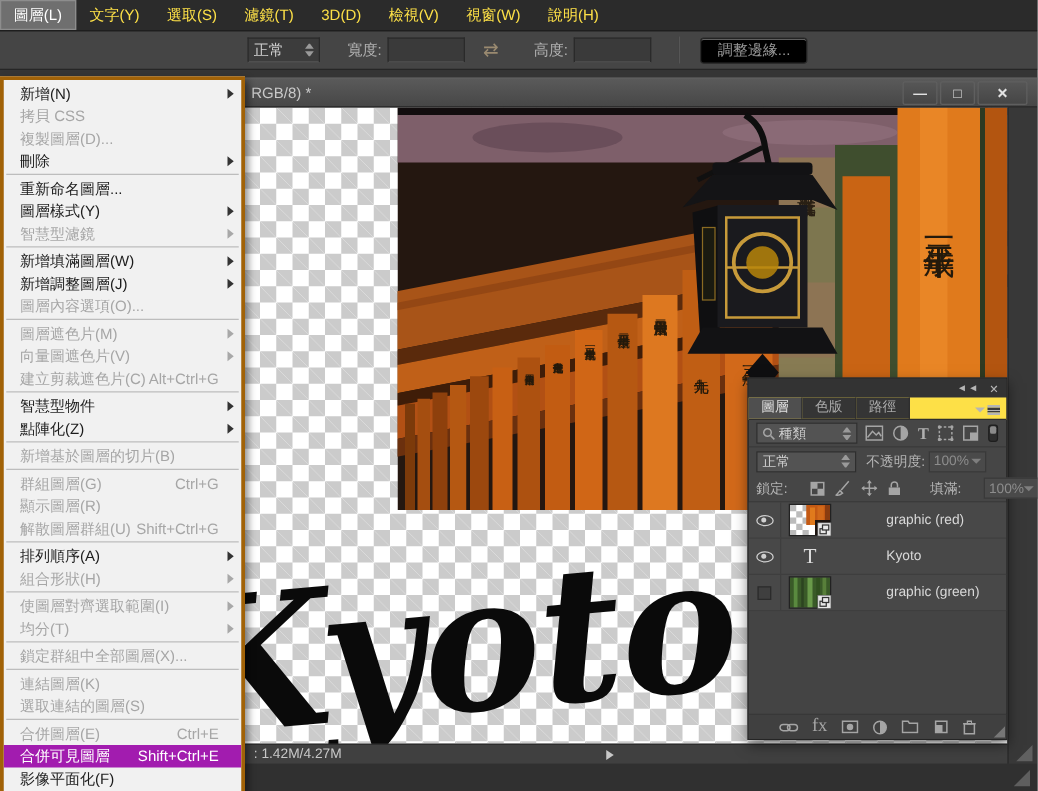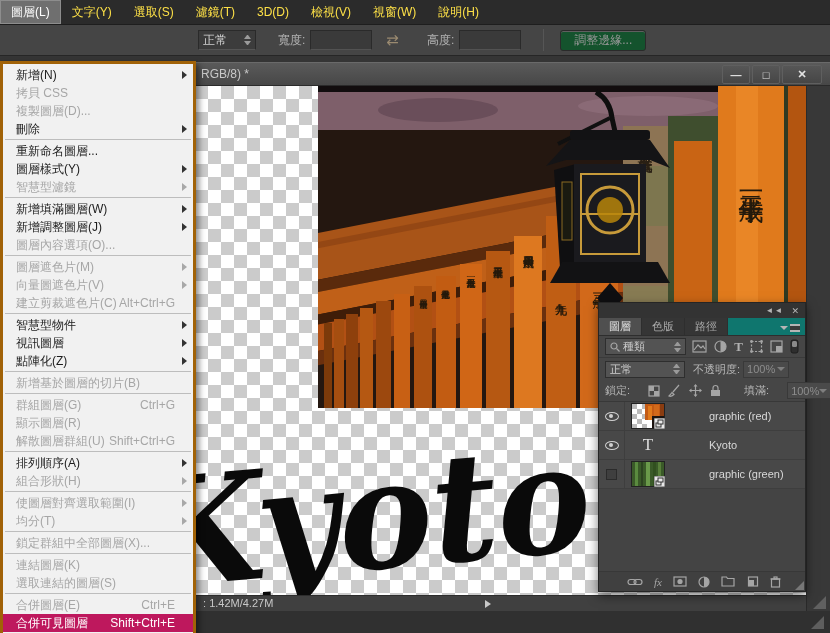--- a/index.html
+++ b/index.html
@@ -24,21 +24,21 @@
   .spinner { display:inline-block; width:7px; }
   .spinner::before { content:""; display:block; margin:0 auto 2px;
       border-left:3px solid transparent; border-right:3px solid transparent; border-bottom:4px solid #9a9a9a; }
   .spinner::after { content:""; display:block; margin:0 auto;
       border-left:3px solid transparent; border-right:3px solid transparent; border-top:4px solid #9a9a9a; }
   .ob-label { color:#b2b2b2; font-size:12px; margin-left:22px; margin-right:5px; }
   .ob-input { width:62px; height:20px; background:#3a3a3a; border:1px solid #2a2a2a;
               border-bottom-color:#525252; color:#ddd; font-size:12px; padding:0 4px; }
   .ob-swap { color:#9a8a70; font-size:15px; margin:0 6px 0 14px; }
   .ob-divider { width:1px; height:22px; background:#2c2c2c; border-right:1px solid #565656; margin:0 16px 0 22px; }
-  .ob-button { height:21px; padding:0 13px; background:#14532d; border:1px solid #2a2a2a;
+  .ob-button { height:21px; padding:0 13px; background:#000000; border:1px solid #2a2a2a;
                border-radius:3px; box-shadow:inset 0 1px 0 #5f5f5f; color:#979797; font-size:12px; }
 
   
   .doc-titlebar { position:absolute; left:0; top:62px; width:830px; height:24px;
                   background:linear-gradient(#5a5a5a,#474747); border-top:1px solid #6a6a6a;
                   border-bottom:1px solid #2a2a2a; z-index:10; }
   .doc-title { position:absolute; left:201px; top:4px; color:#c9c9c9; font-size:12px; }
   .winbtns { position:absolute; right:8px; top:2px; display:flex; }
   .winbtn { width:28px; height:19px; background:linear-gradient(#565656,#464646);
             border:1px solid #5f5f5f; border-radius:2px; margin-left:2px; color:#e2e2e2;
@@ -69,35 +69,35 @@
 
   
   .menu { position:absolute; left:0; top:25px; width:196px; height:608px; z-index:60;
           background:#f1f1f1; border:3px solid #a16207; box-shadow:3px 3px 6px rgba(0,0,0,.45);
           padding:2px 0; overflow:hidden;margin-top:36px; }
   .mi { position:relative; height:18px; line-height:18px; font-size:12px; color:#1c1c1c;
         padding-left:13px; padding-right:18px; display:flex; }
   .mi .lbl { flex:0 0 auto; }
   .mi .sc { margin-left:auto; }
   .mi.dis { color:#a6a6a6; }
-  .mi.hl { background:#be185d; color:#fff; }
+  .mi.hl { background:#a21caf; color:#fff; }
   .mi .arr { position:absolute; right:6px; top:5px; width:0; height:0;
              border-top:4px solid transparent; border-bottom:4px solid transparent;
              border-left:5px solid #333; }
   .mi.dis .arr { border-left-color:#a8a8a8; }
   .msep { height:1px; background:#bdbdbd; margin:1px 2px 2px 2px; }
 
   
   .panel { position:absolute; left:598px; top:302px; width:208px; height:290px; z-index:30;
            background:#464646; border:1px solid #252525; box-shadow:0 4px 10px rgba(0,0,0,.5);
            display:flex; flex-direction:column; color:#cfcfcf; font-size:11px; }
   .p-head { height:15px; background:#333; display:flex; justify-content:flex-end;
             align-items:center; padding-right:5px; color:#b5b5b5; font-size:8px; letter-spacing:1px; }
   .p-head span { margin-left:8px; }
-  .p-tabs { height:18px; background:#0f766e; display:flex; align-items:flex-end; border-bottom:1px solid #2e2e2e; }
+  .p-tabs { height:18px; background:#fde047; display:flex; align-items:flex-end; border-bottom:1px solid #2e2e2e; }
   .p-tab { height:17px; line-height:17px; padding:0 10px; background:#353535; color:#aaa;
            border-right:1px solid #2e2e2e; font-size:11px; }
   .p-tab.active { background:#4f4f4f; color:#e3e3e3; }
   .p-tabmenu { margin-left:auto; margin-right:5px; margin-bottom:3px; display:flex; align-items:center; color:#b5b5b5; }
   .p-tabmenu .tri { width:0; height:0; border-left:4px solid transparent; border-right:4px solid transparent;
                     border-top:4px solid #b5b5b5; margin-right:2px; }
   .p-tabmenu .bars { width:10px; height:8px; border-top:2px solid #b5b5b5;
                      border-bottom:2px solid #b5b5b5; background:linear-gradient(#3a3a3a 40%, #b5b5b5 40%, #b5b5b5 60%, #3a3a3a 60%); }
   .p-row { display:flex; align-items:center; padding:0 6px; }
   .p-filter { height:22px; border-bottom:1px solid #3a3a3a; }
@@ -119,21 +119,21 @@
   .eye { width:14px; height:9px; border:1.5px solid #d0d0d0; border-radius:50%; position:relative; }
   .eye::after { content:""; position:absolute; left:3.5px; top:1.5px; width:4px; height:4px; background:#d0d0d0; border-radius:50%; }
   .nobox { width:11px; height:11px; background:#3f3f3f; border:1px solid #2b2b2b; }
   .thumb { width:34px; height:26px; margin:0 8px 0 6px; border:1px solid #222; position:relative; flex:0 0 auto; }
   .ttext { width:34px; margin:0 8px 0 6px; text-align:center; font-size:17px; color:#dcdcdc;
            font-family:"Liberation Serif", serif; flex:0 0 auto; }
   .layer-name { color:#d8d8d8; font-size:11px;margin-left:36px; }
   .p-empty { flex:1; background:#444; }
   .p-foot { height:20px; border-top:1px solid #383838; background:#404040; display:flex;
             align-items:center; justify-content:flex-end; gap:11px; padding-right:24px; position:relative; }
-  .fx-ic { font-style:italic; color:#a5a5a5; font-size:11px; font-family:"Liberation Serif", serif; }
+  .fx-ic { color:#a5a5a5; font-size:15px; font-family:"Liberation Serif", serif; }
   .p-grip { position:absolute; right:1px; bottom:1px; width:0; height:0;
             border-bottom:9px solid #777; border-left:9px solid transparent; }
   svg .st { stroke:#a5a5a5; fill:none; stroke-width:1.2; }
 </style>
 </head>
 <body>
 
 <div class="screen">
 
   <div class="optionsbar">
@@ -492,24 +492,20 @@
     <div class="mi dis">
         <span class="lbl">建立剪裁遮色片(C)</span>
         <span class="sc">Alt+Ctrl+G</span>
       </div>
     <div class="msep"></div>
     <div class="mi">
         <span class="lbl">智慧型物件</span>
         <span class="arr"></span>
       </div>
     <div class="mi">
-        <span class="lbl">視訊圖層</span>
-        <span class="arr"></span>
-      </div>
-    <div class="mi">
         <span class="lbl">點陣化(Z)</span>
         <span class="arr"></span>
       </div>
     <div class="msep"></div>
     <div class="mi dis">
         <span class="lbl">新增基於圖層的切片(B)</span>
       </div>
     <div class="msep"></div>
     <div class="mi dis">
         <span class="lbl">群組圖層(G)</span>

